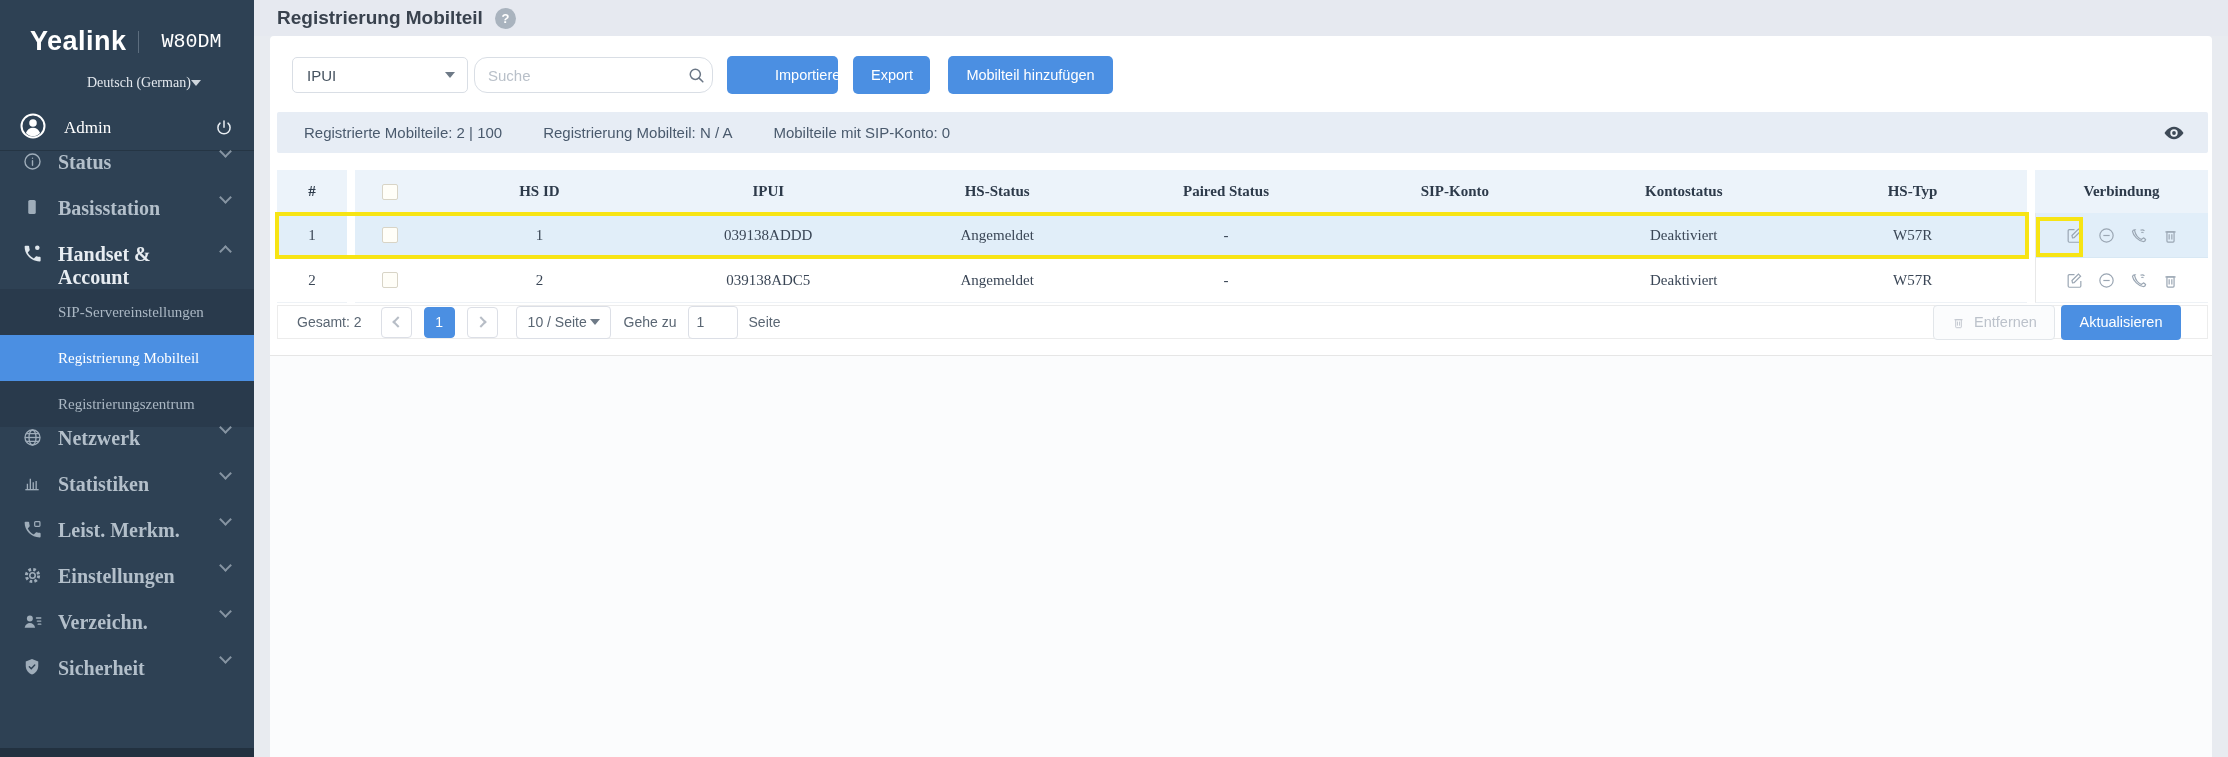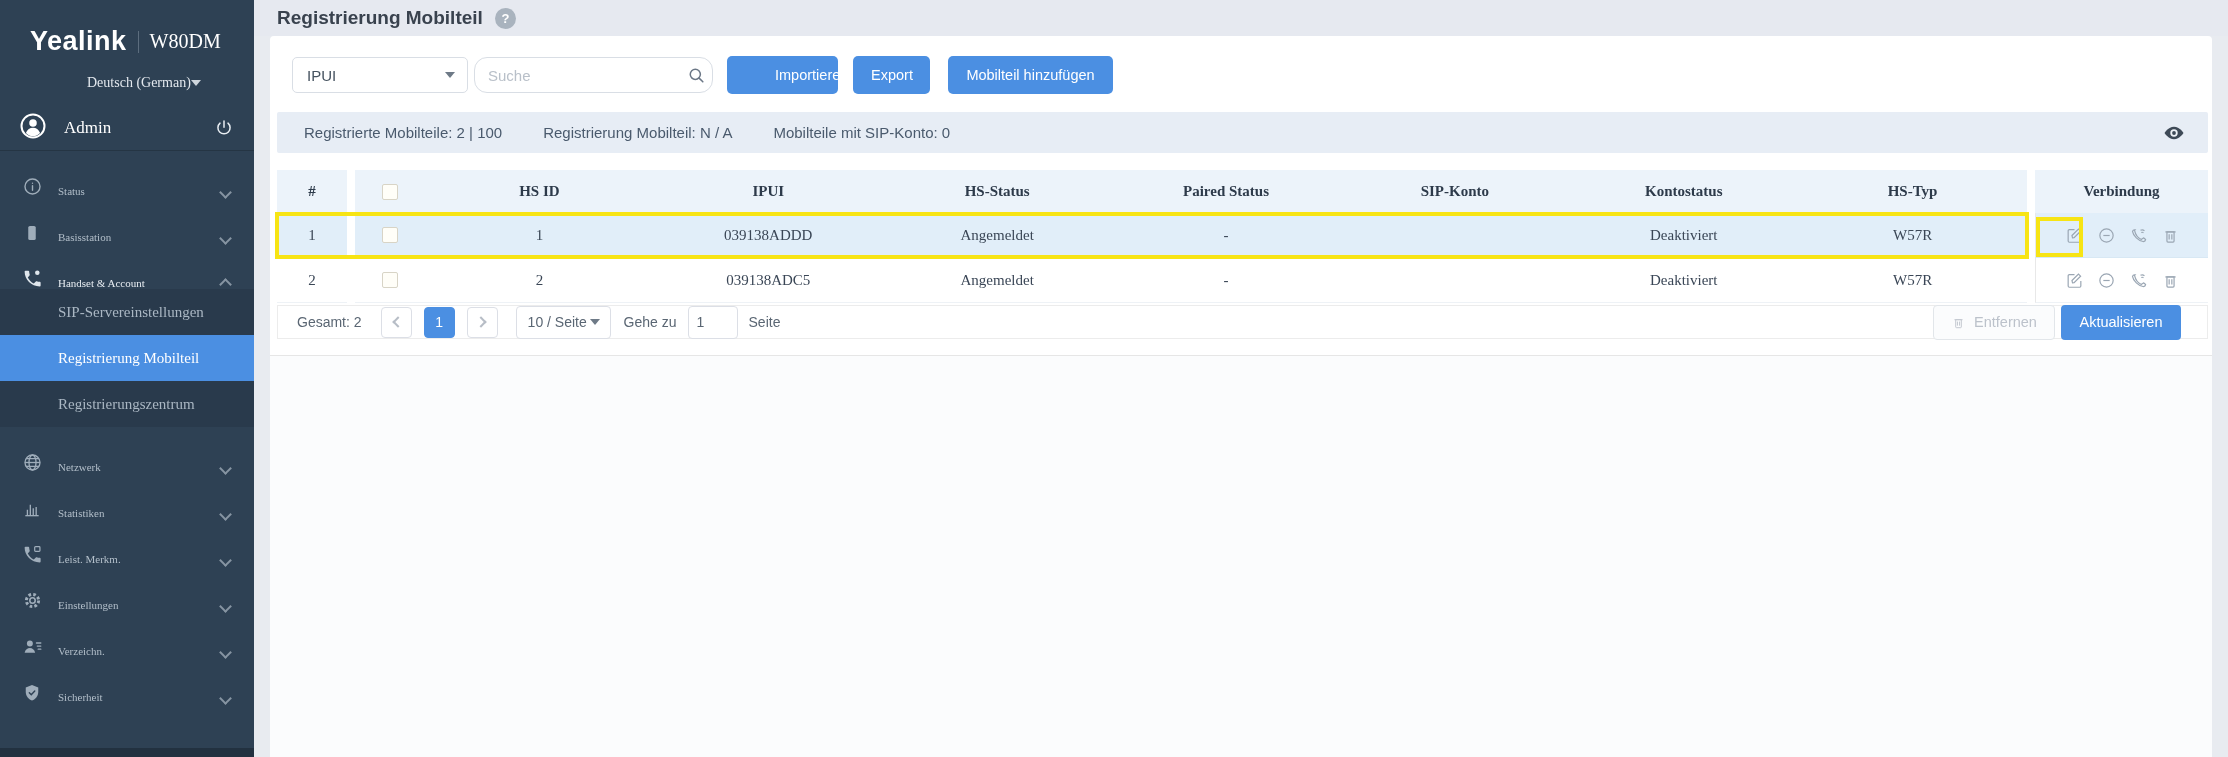--- a/index.html
+++ b/index.html
@@ -4,28 +4,28 @@
 <style>
   * { margin:0; padding:0; box-sizing:border-box; }
   html,body { width:2228px; height:757px; overflow:hidden; }
   body { font-family:"Liberation Sans","DejaVu Sans",sans-serif; background:#e8ebf0; position:relative; }
 
   
   .sidebar { position:absolute; left:0; top:0; width:254px; height:757px; background:#2e4154; color:#b3bfca; }
   .logo-row { display:flex; align-items:center; padding:26px 0 0 30px; gap:11px; }
   .logo-main { color:#fff; font-size:27px; font-weight:800; letter-spacing:.5px; }
   .logo-divider { width:1px; height:22px; background:#5c6d7e; }
-  .logo-model { color:#fff; font-size:20px; font-family:Liberation Serif, serif; }
+  .logo-model { color:#fff; font-size:20px; font-family:Liberation Mono, monospace;margin-left:12px; }
   .lang-row { display:flex; align-items:center; padding:18px 0 14px 87px; color:#e3e8ee;
               font-family:"Liberation Serif","DejaVu Serif",serif; font-size:14px; cursor:pointer; }
   .caret-down { width:0; height:0; border-left:5px solid transparent; border-right:5px solid transparent; border-top:6px solid #cfd6dd; }
   .admin-row { display:flex; align-items:center; height:46px; padding:0 20px 0 18px; color:#fff;
                border-bottom:1px solid rgba(0,0,0,.18); cursor:pointer; }
   .admin-row .label { font-family:"Liberation Serif","DejaVu Serif",serif; font-size:17px; margin-left:16px; flex:1; }
-  .nav-item { display:flex; align-items:flex-end; height:46px; padding:0 24px 0 20px; cursor:pointer; font-size:11px; }
+  .nav-item { display:flex; align-items:flex-start; height:46px; padding:0 24px 0 20px; cursor:pointer; font-size:20px;font-weight:bold; }
   .nav-item .icon { width:24px; display:flex; justify-content:center; color:#9fadba; }
   .nav-item .label { font-family:"Liberation Serif","DejaVu Serif",serif; margin-left:14px; flex:1; color:#b3bfca; }
   .chev { width:9px; height:9px; border-right:2px solid #8694a2; border-bottom:2px solid #8694a2; transform:rotate(45deg); margin-top:-4px; }
   .chev.up { transform:rotate(225deg); margin-top:4px; }
   .submenu { background:#293a4c; }
   .sub-item { display:flex; align-items:center; height:46px; padding-left:58px; cursor:pointer;
               font-family:"Liberation Serif","DejaVu Serif",serif; font-size:15px; color:#aab7c3; }
   .sub-item.active { background:#4b8fe2; color:#fff; }
   .sidebar-bottom { position:absolute; left:0; bottom:0; width:100%; height:9px; background:#223140; }
 

